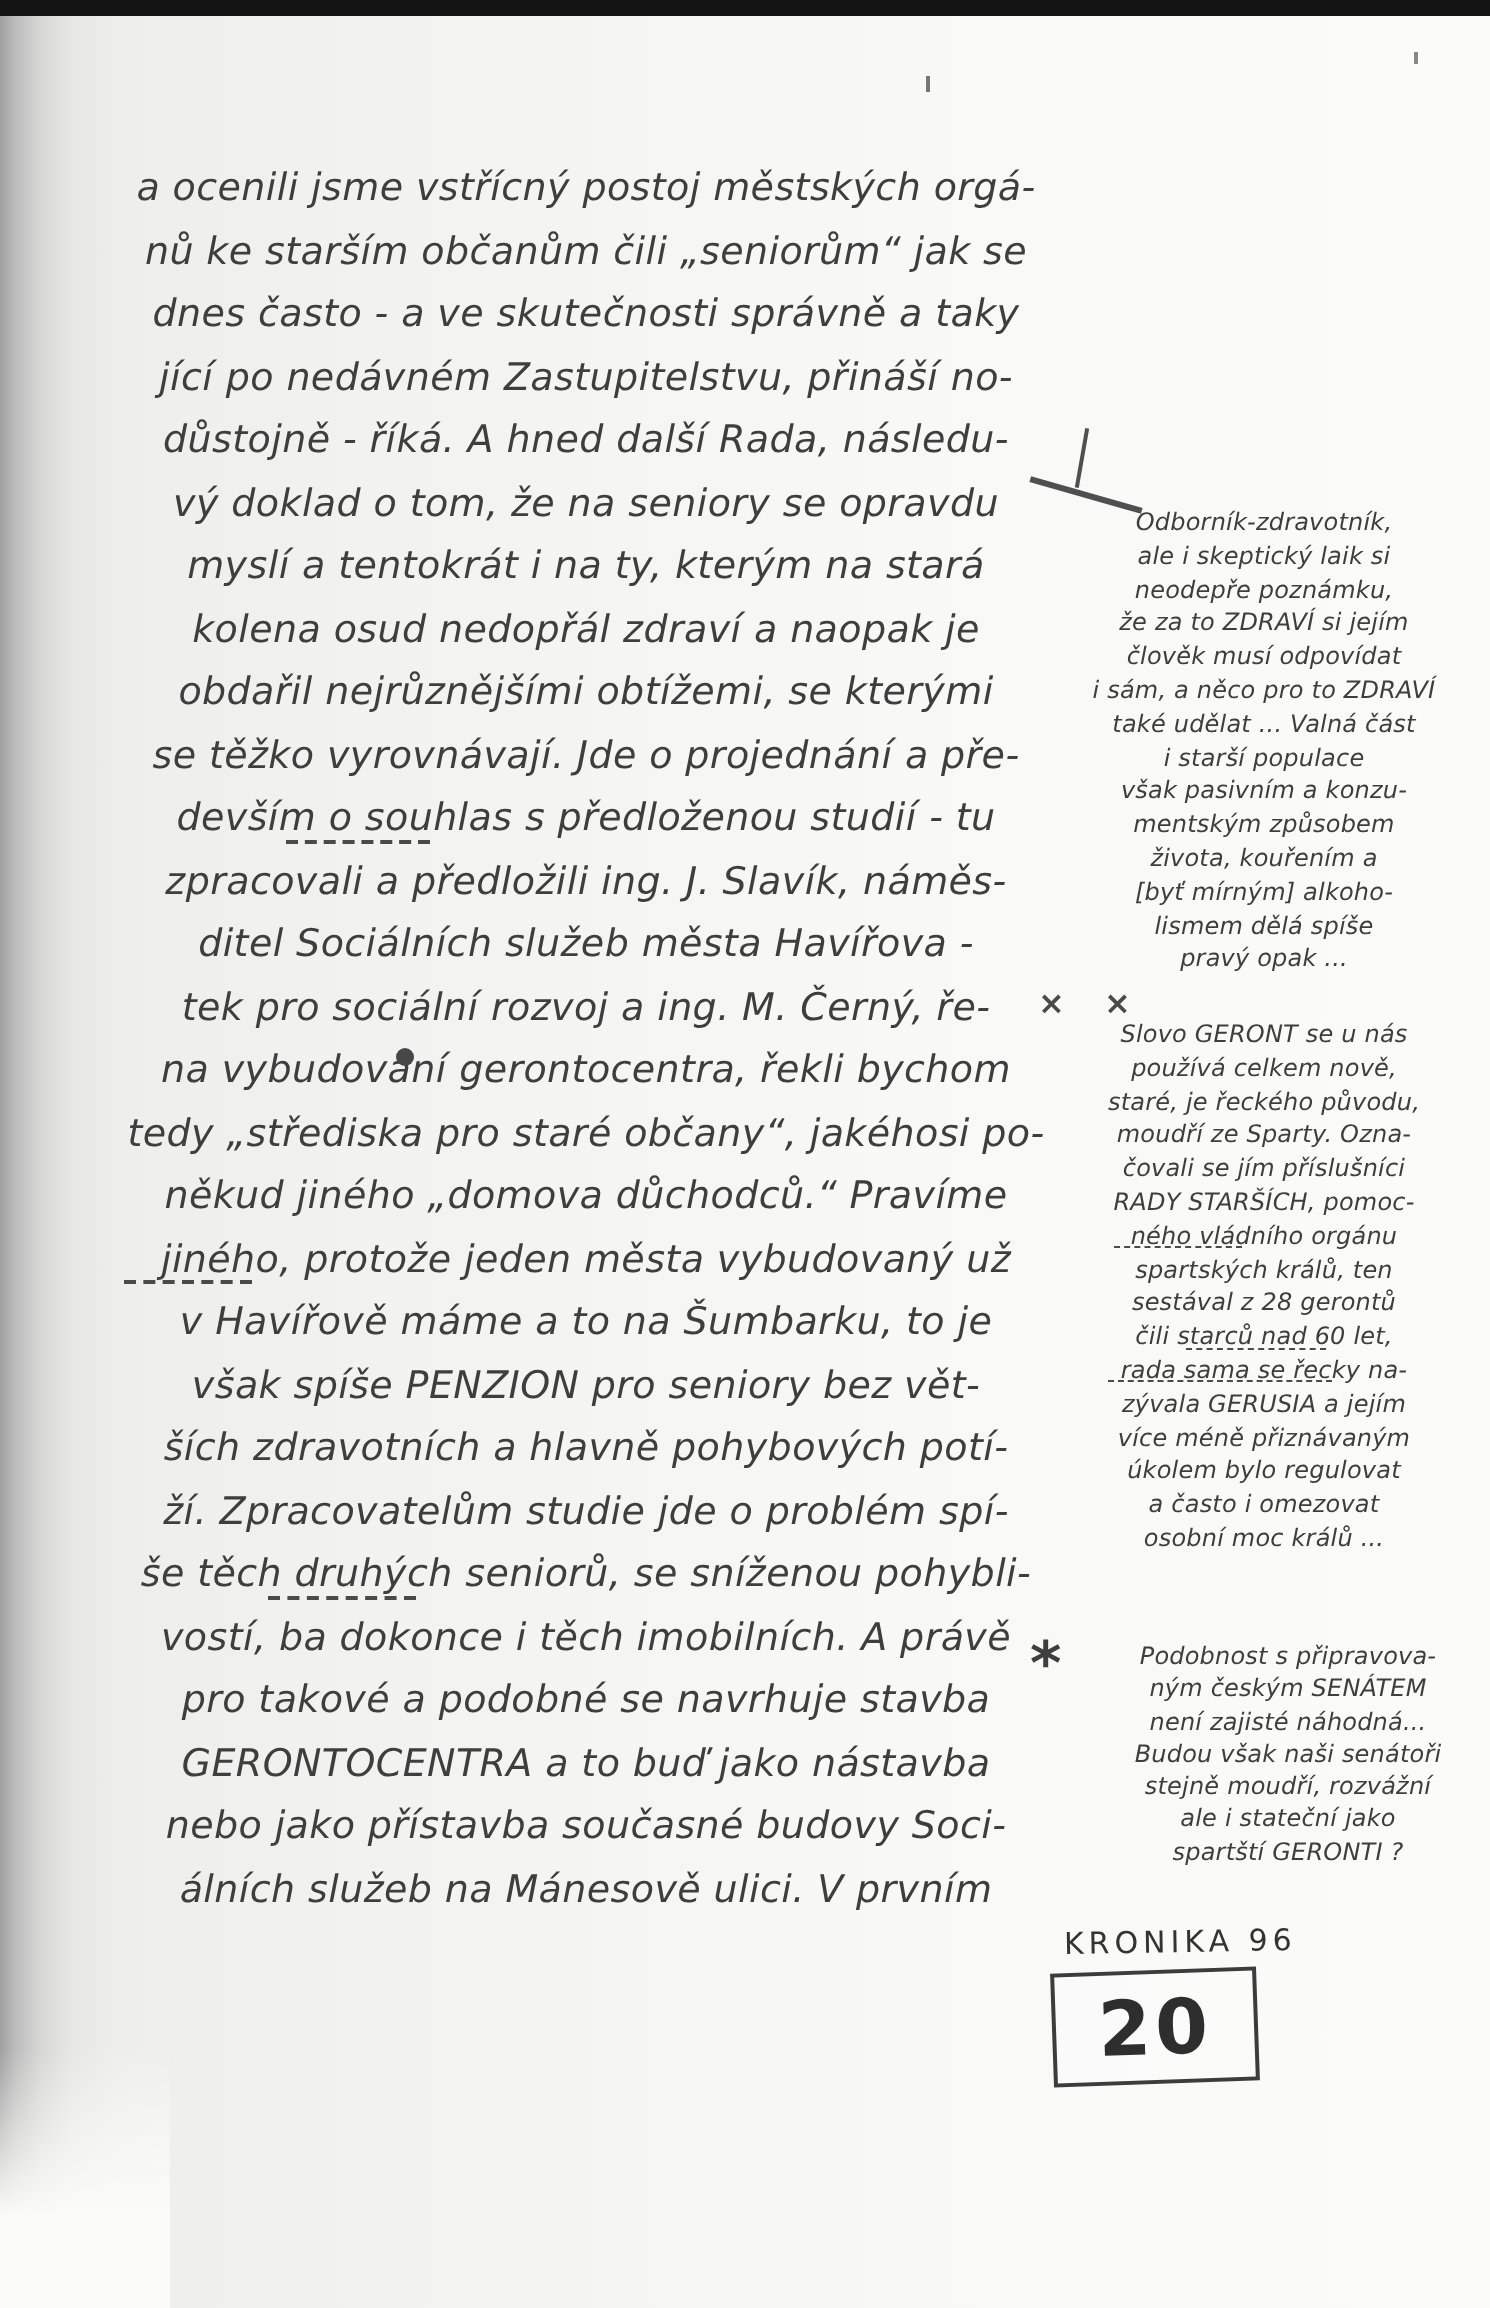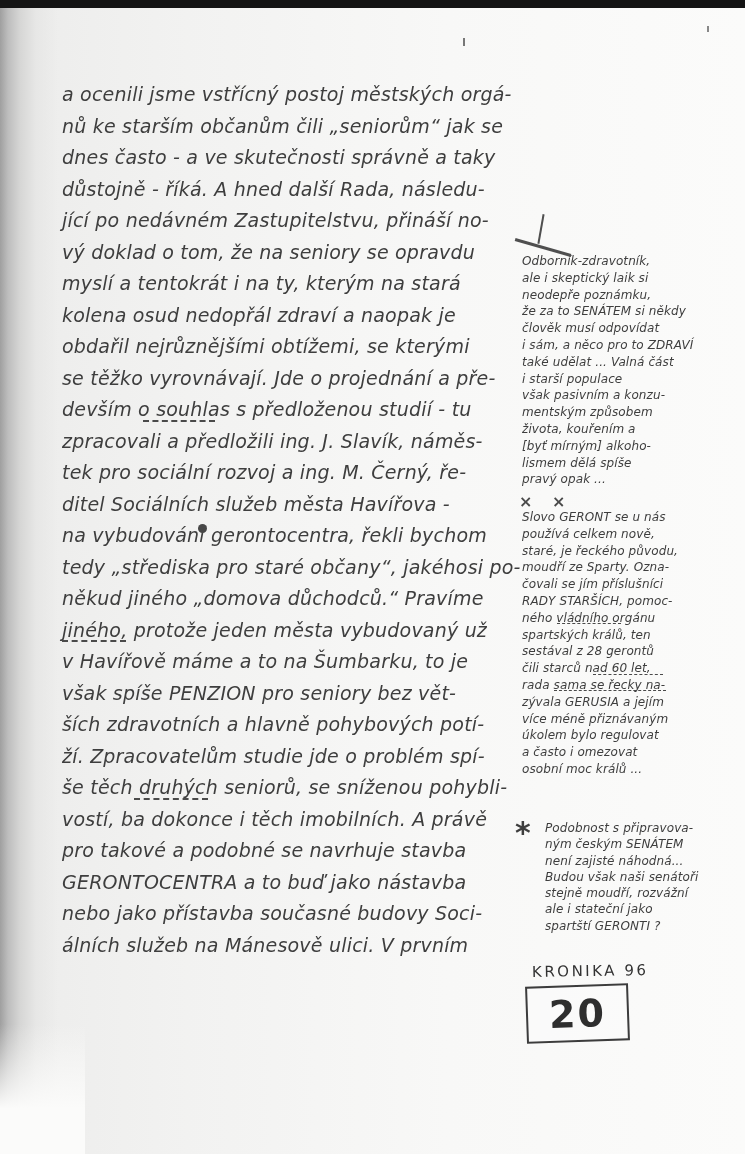--- a/index.html
+++ b/index.html
@@ -1,19 +1,19 @@
 <!DOCTYPE html>
 <html><head>
 <meta charset="utf-8">
 <style>
   html,body{margin:0;padding:0;}
   body{width:745px;height:1154px;background:#ffffff;overflow:hidden;}
   .scan{position:absolute;left:0;top:0;width:745px;height:1154px;
     background:linear-gradient(to right,#ececeb 0px,#f2f2f1 25%,#f8f8f7 60%,#fbfbfa 100%);
-    font-family:"DejaVu Sans",sans-serif;color:#3e3e3e;}
+    font-family:"DejaVu Sans",sans-serif;color:#3e3e3e;text-align:center;}
   .topbar{position:absolute;top:0;left:0;width:745px;height:8px;background:#141414;}
   .edge{position:absolute;left:0;top:8px;bottom:0;width:58px;
     background:linear-gradient(to right,#9f9f9f 0px,#bdbdbd 8px,#d6d6d5 20px,#e7e7e6 36px,rgba(242,242,241,0) 58px);}
   .edge-fade{position:absolute;left:0;bottom:0;width:85px;height:130px;
     background:linear-gradient(to top,#fbfbfa 35%,rgba(251,251,250,0) 100%);}
   .speck{position:absolute;background:#777;}
   .s1{left:463px;top:38px;width:2px;height:8px;}
   .s2{left:707px;top:26px;width:2px;height:6px;background:#888;}
 
   
@@ -61,31 +61,31 @@
   <div class="topbar"></div>
   <div class="edge"></div>
   <div class="edge-fade"></div>
   <div class="speck s1"></div>
   <div class="speck s2"></div>
 
   <div class="main">
       <div class="mline">a ocenili jsme vstřícný postoj městských orgá-</div>
       <div class="mline">nů ke starším občanům čili „seniorům“ jak se</div>
       <div class="mline">dnes často - a ve skutečnosti správně a taky</div>
+      <div class="mline">jící po nedávném Zastupitelstvu, přináší no-</div>
       <div class="mline">důstojně - říká. A hned další Rada, následu-</div>
-      <div class="mline">jící po nedávném Zastupitelstvu, přináší no-</div>
       <div class="mline">vý doklad o tom, že na seniory se opravdu</div>
       <div class="mline">myslí a tentokrát i na ty, kterým na stará</div>
       <div class="mline">kolena osud nedopřál zdraví a naopak je</div>
       <div class="mline">obdařil nejrůznějšími obtížemi, se kterými</div>
       <div class="mline">se těžko vyrovnávají. Jde o projednání a pře-</div>
       <div class="mline">devším o souhlas s předloženou studií - tu</div>
       <div class="mline">zpracovali a předložili ing. J. Slavík, náměs-</div>
+      <div class="mline">ditel Sociálních služeb města Havířova -</div>
       <div class="mline">tek pro sociální rozvoj a ing. M. Černý, ře-</div>
-      <div class="mline">ditel Sociálních služeb města Havířova -</div>
       <div class="mline">na vybudování gerontocentra, řekli bychom</div>
       <div class="mline">tedy „střediska pro staré občany“, jakéhosi po-</div>
       <div class="mline">někud jiného „domova důchodců.“ Pravíme</div>
       <div class="mline">jiného, protože jeden města vybudovaný už</div>
       <div class="mline">v Havířově máme a to na Šumbarku, to je</div>
       <div class="mline">však spíše PENZION pro seniory bez vět-</div>
       <div class="mline">ších zdravotních a hlavně pohybových potí-</div>
       <div class="mline">ží. Zpracovatelům studie jde o problém spí-</div>
       <div class="mline">še těch druhých seniorů, se sníženou pohybli-</div>
       <div class="mline">vostí, ba dokonce i těch imobilních. A právě</div>
@@ -100,21 +100,21 @@
   <i class="blot"></i>
 
   <div class="refmark1">
     <i class="rm-a"></i>
     <i class="rm-b"></i>
   </div>
   <div class="note n1">
       <div>Odborník-zdravotník,</div>
       <div>ale i skeptický laik si</div>
       <div>neodepře poznámku,</div>
-      <div>že za to SENÁTEM si někdy</div>
+      <div>že za to ZDRAVÍ si jejím</div>
       <div>člověk musí odpovídat</div>
       <div>i sám, a něco pro to ZDRAVÍ</div>
       <div>také udělat ... Valná část</div>
       <div>i starší populace</div>
       <div>však pasivním a konzu-</div>
       <div>mentským způsobem</div>
       <div>života, kouřením a</div>
       <div>[byť mírným] alkoho-</div>
       <div>lismem dělá spíše</div>
       <div>pravý opak ...</div>

